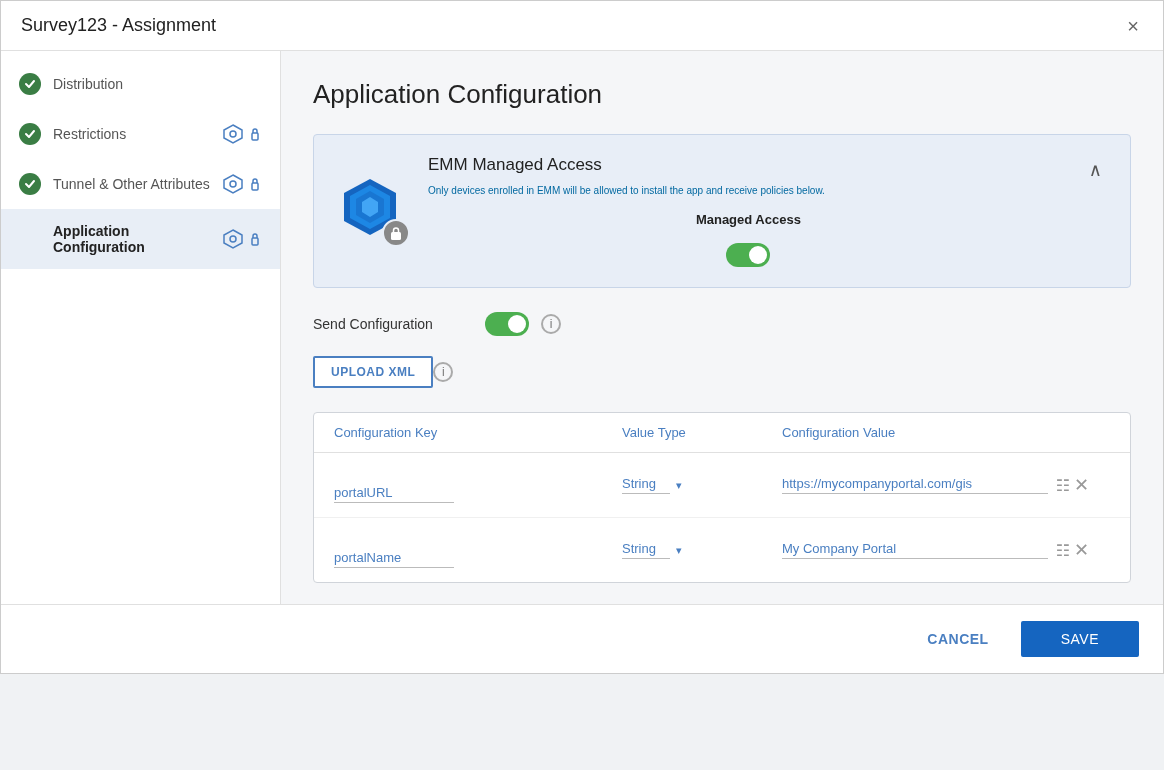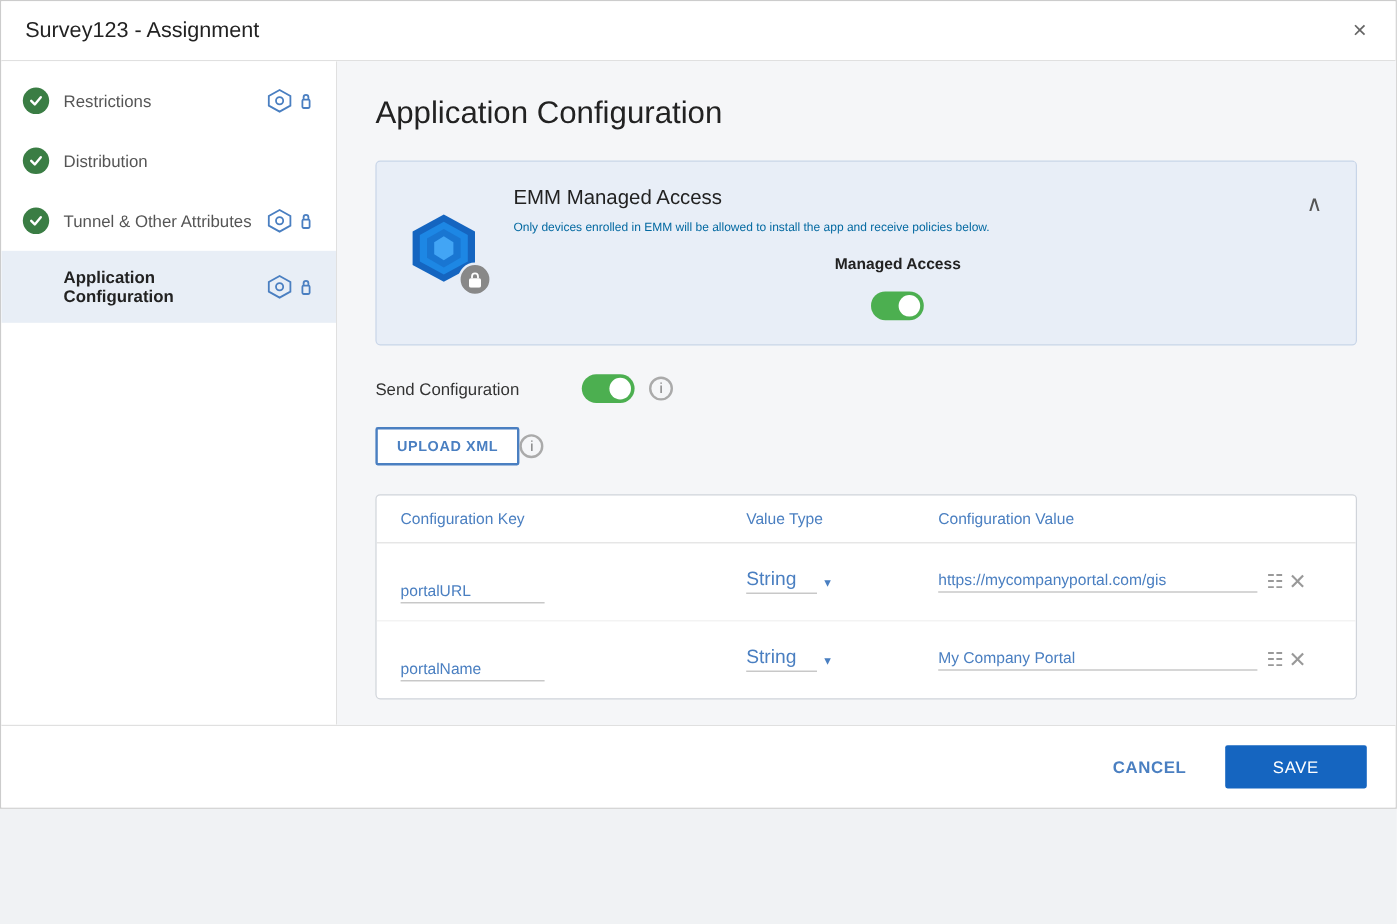--- a/index.html
+++ b/index.html
@@ -297,21 +297,21 @@
       margin-top: 18px;
     }
     .config-value-type {
       display: flex;
       align-items: center;
       gap: 6px;
     }
     .config-value-type select {
       border: none;
       border-bottom: 1px solid #bbb;
-      font-size: 16px;
+      font-size: 13px;
       color: #4a7fc1;
       background: transparent;
       cursor: pointer;
       outline: none;
       padding-bottom: 2px;
       appearance: none;
       -webkit-appearance: none;
     }
     .dropdown-arrow {
       color: #4a7fc1;
@@ -419,40 +419,40 @@
   <div class="main-layout">
 
     <div class="sidebar">
 
       <div class="sidebar-item">
         <span class="check-icon">
           <svg viewBox="0 0 12 12" fill="none" xmlns="http://www.w3.org/2000/svg">
             <polyline points="2,6 5,9 10,3" stroke="white" stroke-width="2" stroke-linecap="round" stroke-linejoin="round"></polyline>
           </svg>
         </span>
+        <span class="label">Distribution</span>
+      </div>
+
+      <div class="sidebar-item">
+        <span class="check-icon">
+          <svg viewBox="0 0 12 12" fill="none" xmlns="http://www.w3.org/2000/svg">
+            <polyline points="2,6 5,9 10,3" stroke="white" stroke-width="2" stroke-linecap="round" stroke-linejoin="round"></polyline>
+          </svg>
+        </span>
         <span class="label">Restrictions</span>
         <span class="badge-icon">
           <svg width="22" height="22" viewBox="0 0 22 22" fill="none" xmlns="http://www.w3.org/2000/svg">
             <polygon points="11,2 20,7 20,15 11,20 2,15 2,7" stroke="#4a7fc1" stroke-width="1.5" fill="none"></polygon>
             <circle cx="11" cy="11" r="3" stroke="#4a7fc1" stroke-width="1.5" fill="none"></circle>
           </svg>
           <svg width="14" height="14" viewBox="0 0 14 14" fill="none" xmlns="http://www.w3.org/2000/svg">
             <rect x="4" y="6" width="6" height="7" rx="1" stroke="#4a7fc1" stroke-width="1.5" fill="none"></rect>
             <path d="M5 6V4a2 2 0 0 1 4 0v2" stroke="#4a7fc1" stroke-width="1.5" fill="none"></path>
           </svg>
         </span>
-      </div>
-
-      <div class="sidebar-item">
-        <span class="check-icon">
-          <svg viewBox="0 0 12 12" fill="none" xmlns="http://www.w3.org/2000/svg">
-            <polyline points="2,6 5,9 10,3" stroke="white" stroke-width="2" stroke-linecap="round" stroke-linejoin="round"></polyline>
-          </svg>
-        </span>
-        <span class="label">Distribution</span>
       </div>
 
       <div class="sidebar-item">
         <span class="check-icon">
           <svg viewBox="0 0 12 12" fill="none" xmlns="http://www.w3.org/2000/svg">
             <polyline points="2,6 5,9 10,3" stroke="white" stroke-width="2" stroke-linecap="round" stroke-linejoin="round"></polyline>
           </svg>
         </span>
         <span class="label">Tunnel &amp; Other Attributes</span>
         <span class="badge-icon">

